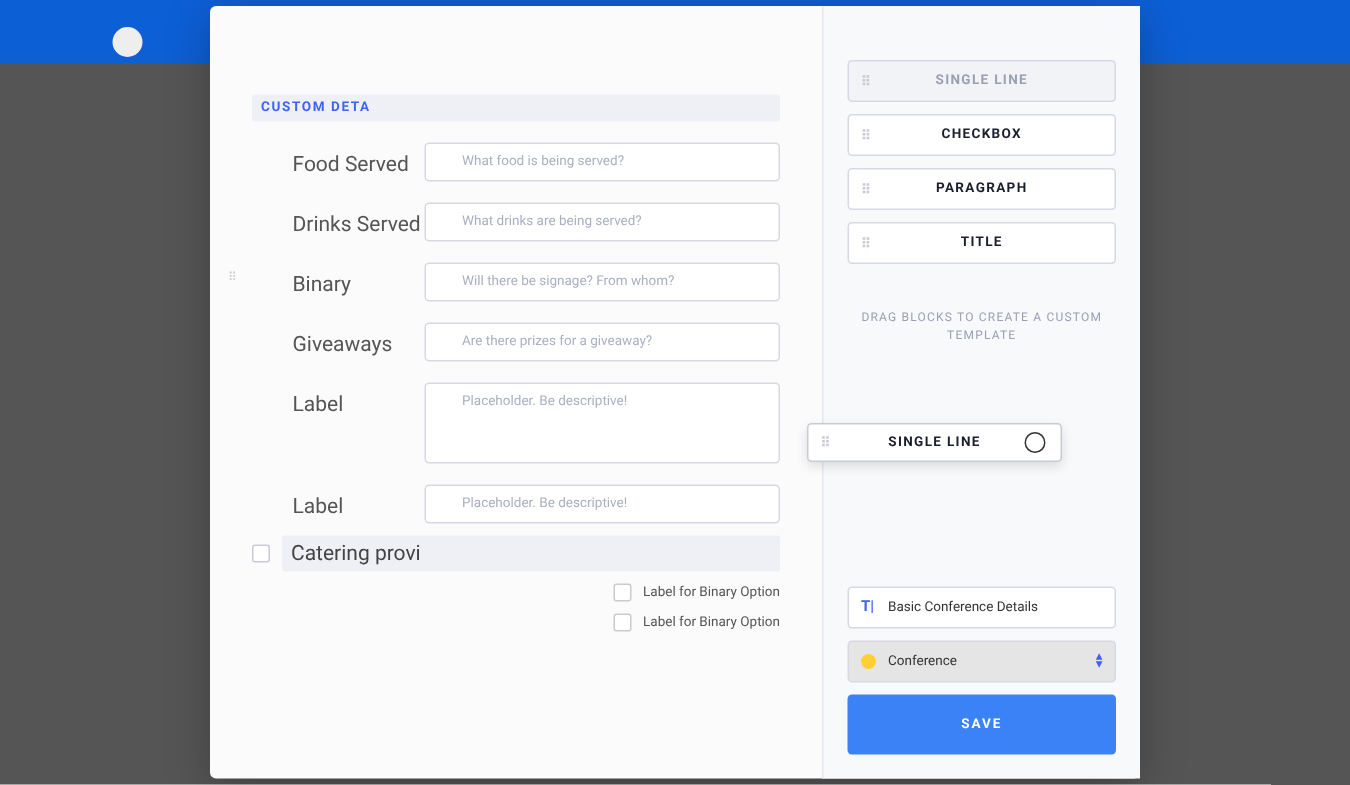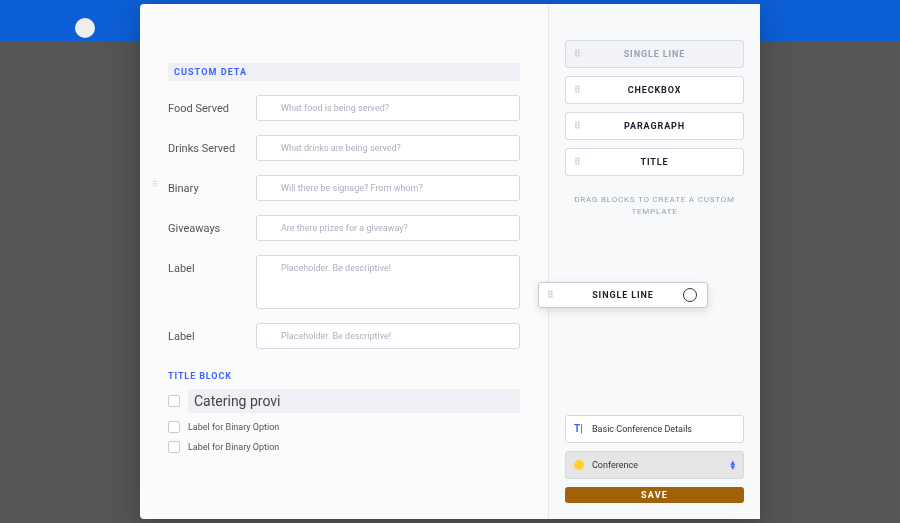--- a/index.html
+++ b/index.html
@@ -11,21 +11,21 @@
   .right-pane { width: 212px; border-left: 1px solid #e6e7eb; background: #f8f9fb; padding: 36px 16px 16px 16px; display: flex; flex-direction: column; }
 
   .section-input {
     width: 100%; border: none; background: #eef0f6; color: #3e63ff;
     font-size: 9px; font-weight: 700; letter-spacing: .12em; padding: 4px 6px;
     text-transform: uppercase; outline: none; border-radius: 2px; margin-top: 23px;
   }
 
   .form-row { display: flex; align-items: flex-start; margin-top: 14px; position: relative; }
   .drag-dots { position: absolute; left: -16px; top: 8px; color: #c8cbd4; font-size: 8px; letter-spacing: 1px; line-height: 3px; }
-  .field-label { width: 88px; font-size: 11px; color: #555; padding-top: 7px; }
+  .field-label { width: 88px; font-size: 14px; color: #555; padding-top: 7px; margin-left: 27px; }
   .field-input {
     flex: 1; border: 1px solid #d6d9e3; border-radius: 3px; background: #fff;
     font-size: 9px; color: #444; padding: 7px 24px;
   }
   .field-input::placeholder { color: #aab0bf; }
   textarea.field-input { height: 54px; resize: none; }
 
   .drop-zone {
     margin-top: 14px; border: 1px dashed #d6d9e3; border-radius: 3px; height: 26px;
     display: flex; align-items: center; justify-content: center;
@@ -45,48 +45,48 @@
     background: radial-gradient(circle at 50% 55%, #fff 45%, transparent 46%);
   }
   .drag-ghost::before {
     content: "⠿"; position: absolute; left: 8px; color: #c8cbd4; font-size: 9px;
   }
 
   .title-block-label { margin-top: 22px; font-size: 9px; font-weight: 700; letter-spacing: .1em; color: #3e63ff; }
   .checkbox-input-wrap { margin-top: 8px; display: flex; align-items: center; }
   .chk { width: 12px; height: 12px; border: 1px solid #c8cbd4; border-radius: 2px; margin-right: 8px; background:#fff; }
   .chk-text-input { flex: 1; border: none; background: #eef0f6; font-size: 14px; padding: 4px 6px; border-radius: 2px; outline: none; color:#444; }
-  .chk-row { margin-top: 8px; display: flex; align-items: center; }
+  .chk-row { margin-top: 8px; display: flex; align-items: center; justify-content: flex-end; }
   .chk-row span { font-size: 9px; color: #555; }
 
   .block-btn {
     background: #fff; border: 1px solid #d6d9e3; border-radius: 3px;
     height: 28px; display: flex; align-items: center; justify-content: center;
     font-size: 9px; font-weight: 700; letter-spacing: .1em; color: #1b1e2b;
     margin-bottom: 8px; position: relative; cursor: grab;
   }
   .block-btn.muted { background: #f2f3f7; color: #9aa0b2; }
   .block-btn::before { content: "⠿"; position: absolute; left: 8px; color: #c8cbd4; font-size: 9px; }
-  .block-hint { margin-top: 10px; font-size: 8px; letter-spacing: .1em; color: #9aa0b2; text-align: center; line-height: 1.5; }
+  .block-hint { margin-top: 22px; font-size: 8px; letter-spacing: .1em; color: #9aa0b2; text-align: center; line-height: 1.5; }
 
   .right-bottom { margin-top: auto; }
   .template-name {
     display: flex; align-items: center; background: #fff; border: 1px solid #d6d9e3; border-radius: 3px;
     height: 28px; padding: 0 8px; font-size: 9px; color: #333;
   }
   .template-name .ticon { width: 12px; height: 12px; margin-right: 6px; color:#3e63ff; font-weight:700; font-size:10px; }
   .select-box {
     margin-top: 8px; display: flex; align-items: center; background: #e5e5e5;
     border: 1px solid #d6d9e3; border-radius: 3px; height: 28px; padding: 0 8px;
     font-size: 9px; color: #333; position: relative;
   }
   .select-box .dot { width: 10px; height: 10px; border-radius: 50%; background: #ffcf33; margin-right: 8px; }
   .select-box .chev { position: absolute; right: 8px; color: #3e63ff; font-size: 9px; display:flex; flex-direction:column; line-height:5px; }
   .save-btn {
-    margin-top: 8px; height: 16px; background: #a16207; color: #fff; border: none;
+    margin-top: 8px; height: 40px; background: #3b82f6; color: #fff; border: none;
     border-radius: 3px; width: 100%; font-size: 9px; font-weight: 700; letter-spacing: .14em;
   }
 </style>
 </head>
 <body>
 
 <div class="backdrop-strip"></div>
 <div class="backdrop-circle"></div>
 
 <div class="modal">
@@ -120,21 +120,20 @@
       <div class="field-label" contenteditable="true" style="">Label</div>
       <textarea class="field-input" placeholder="Placeholder. Be descriptive!" style=""></textarea>
     </div>
 
 
     <div class="form-row">
       <div class="field-label">Label</div>
       <input class="field-input" placeholder="Placeholder. Be descriptive!" style="">
     </div>
 
-    <div class="title-block-label">TITLE BLOCK</div>
 
     <div class="checkbox-input-wrap">
       <div class="chk"></div>
       <input class="chk-text-input" value="Catering provi" style="">
     </div>
     <div class="chk-row">
       <div class="chk"></div>
       <span>Label for Binary Option</span>
     </div>
     <div class="chk-row">

